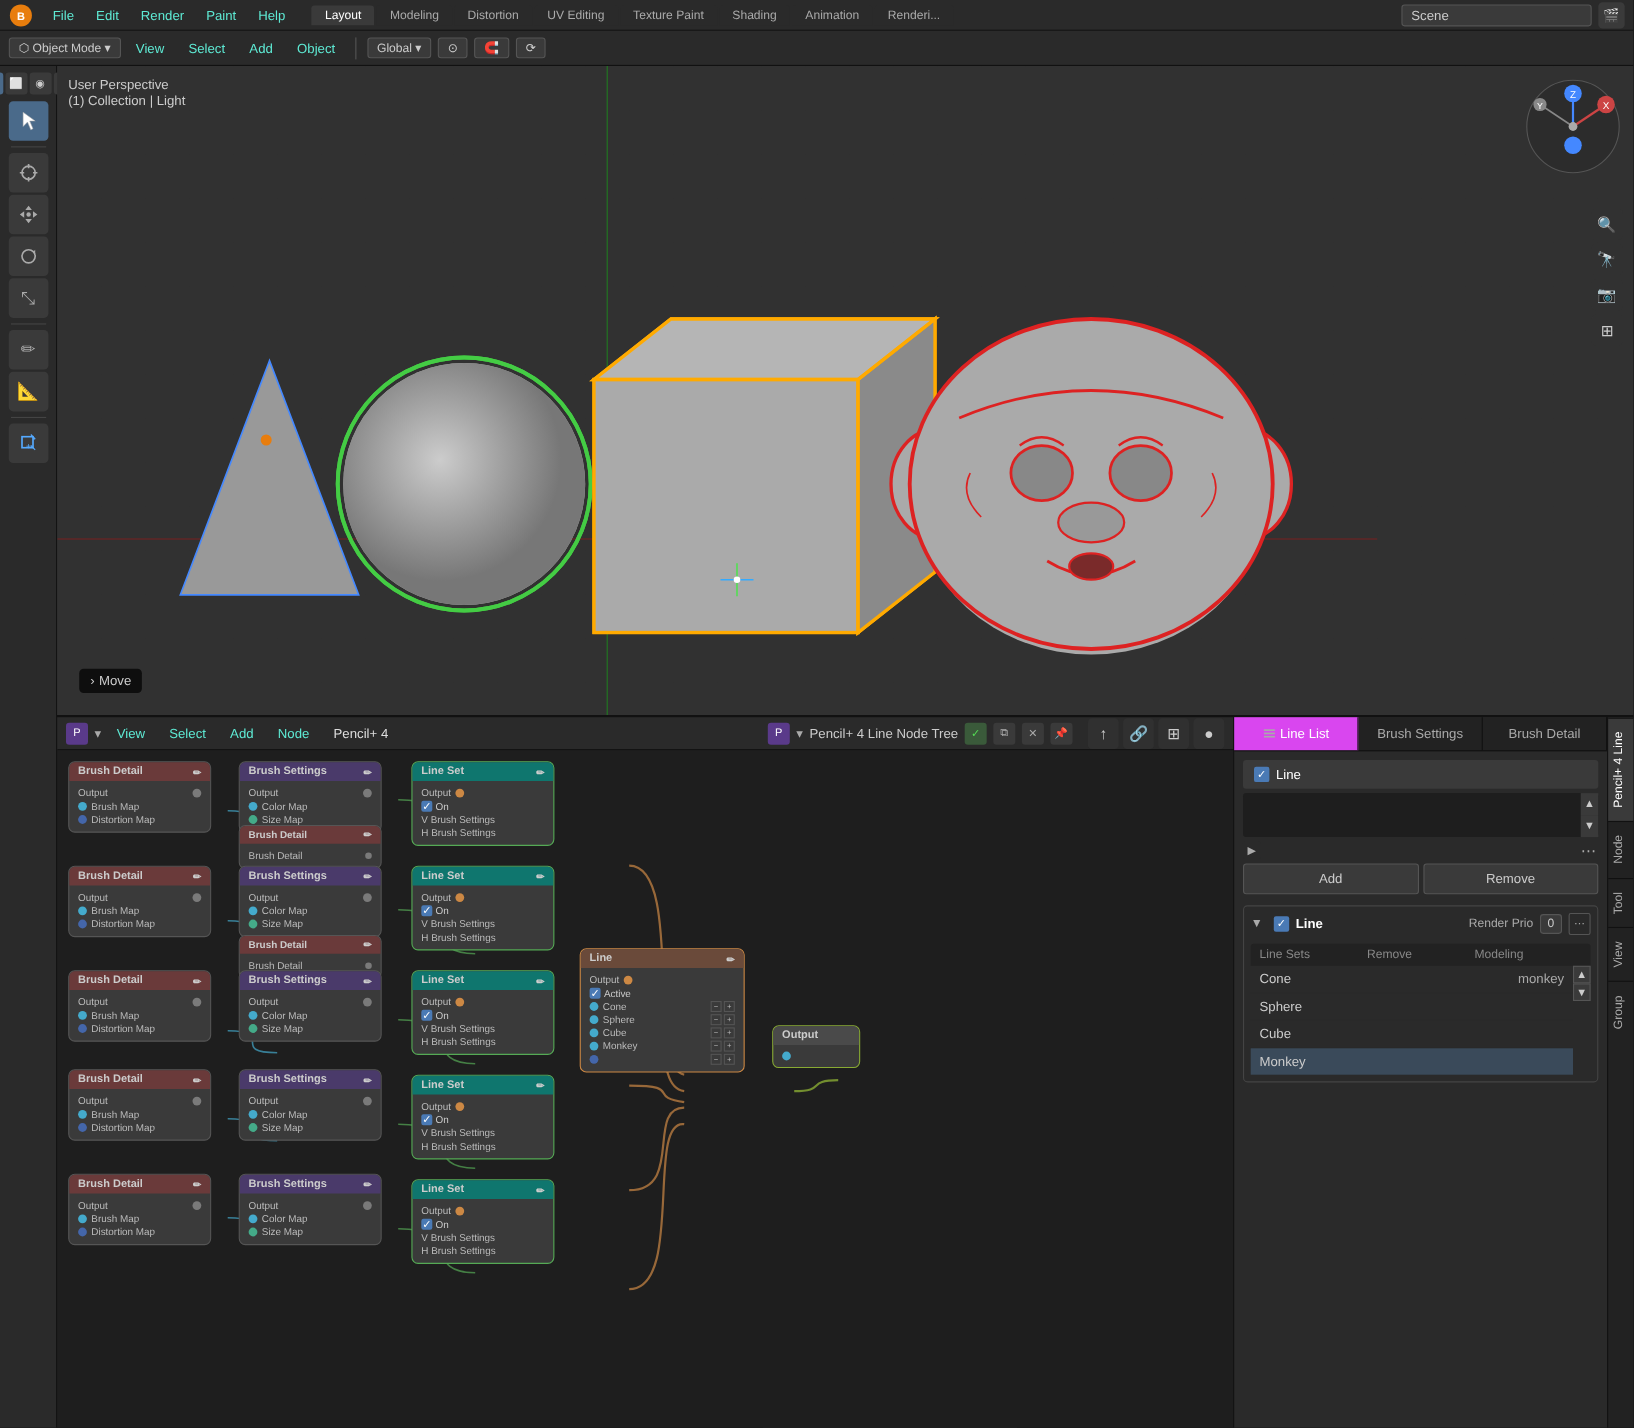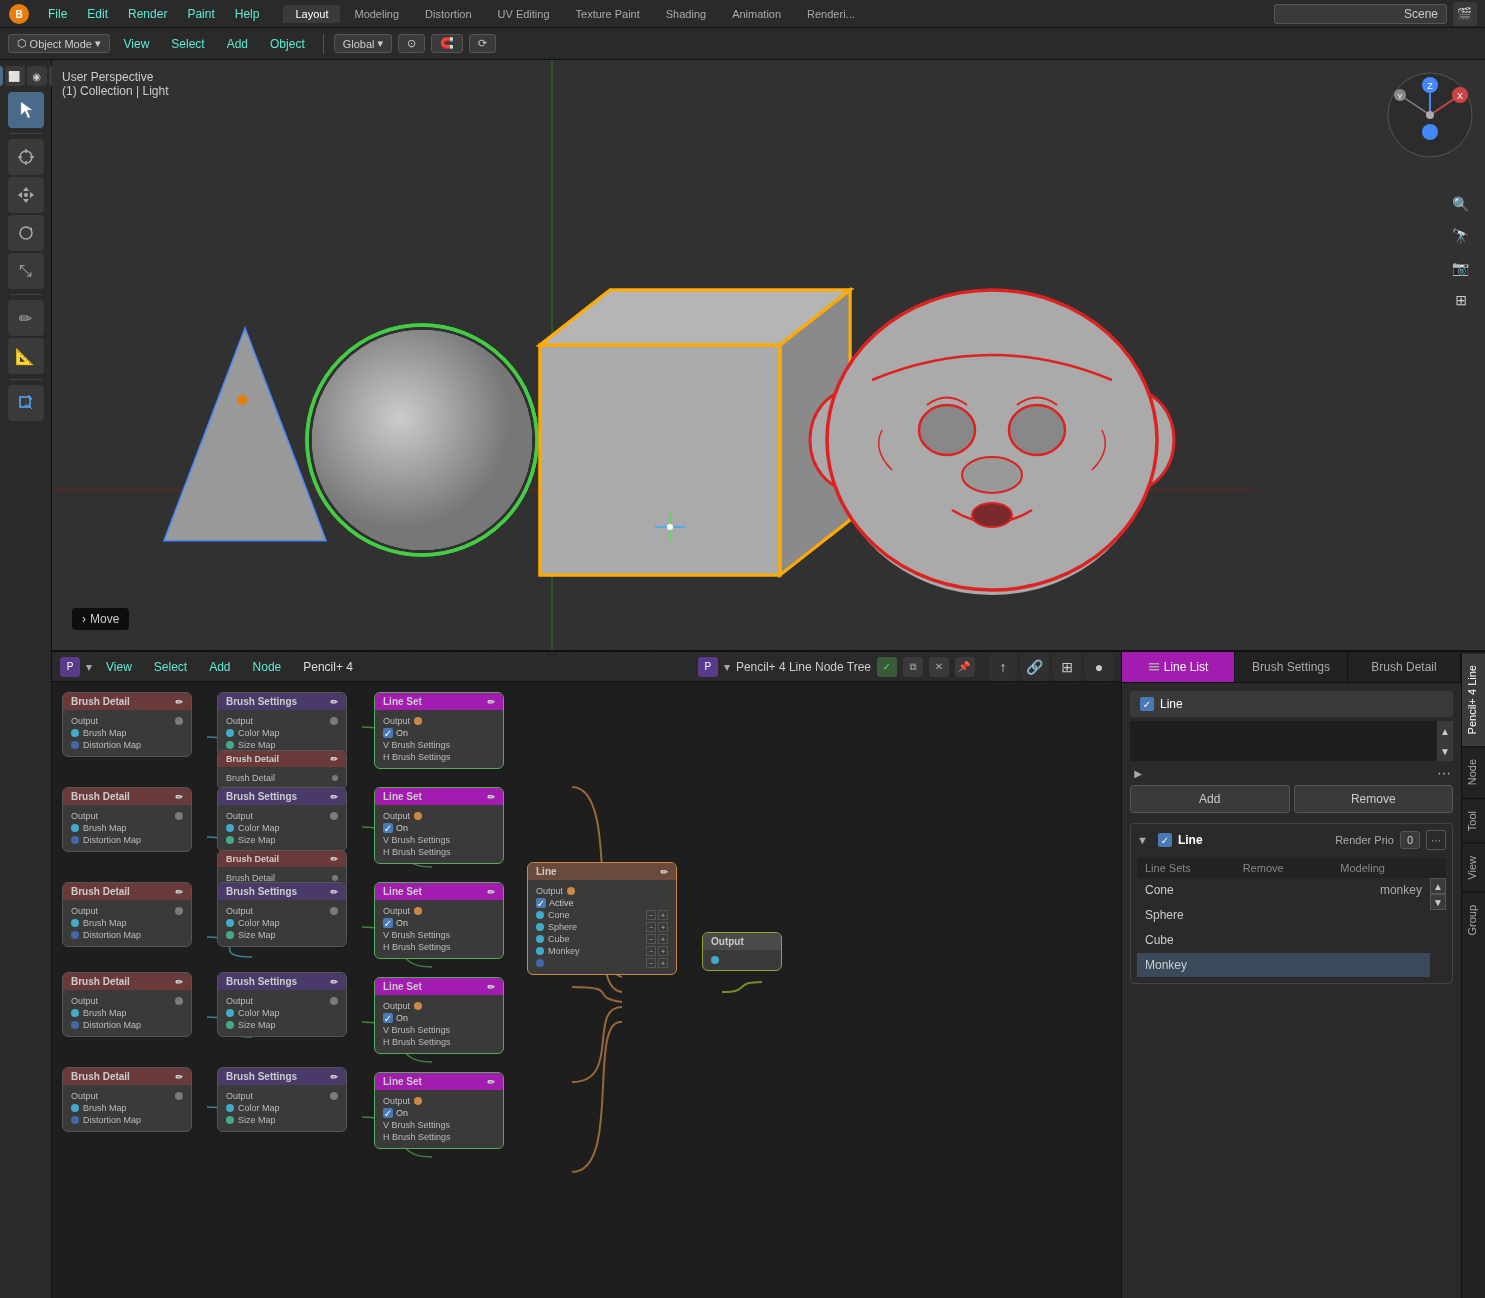--- a/index.html
+++ b/index.html
@@ -54,21 +54,20 @@
       color: #fff;
     }
     .scene-select {
       margin-left: auto;
       background: #3a3a3a;
       border: 1px solid #555;
       color: #ccc;
       padding: 2px 8px;
       font-size: 12px;
       border-radius: 3px;
-      text-align: right;
     }
 
     
     .toolbar-bar {
       height: 32px;
       background: #2a2a2a;
       display: flex;
       align-items: center;
       padding: 0 8px;
       gap: 6px;
@@ -229,21 +228,21 @@
     .right-panel-tab {
       flex: 1;
       padding: 8px 6px;
       text-align: center;
       cursor: pointer;
       font-size: 12px;
       color: #aaa;
       border-right: 1px solid #111;
     }
     .right-panel-tab.active {
-      background: #a21caf;
+      background: #d946ef;
       color: #fff;
     }
     .panel-content {
       flex: 1;
       padding: 8px;
       overflow-y: auto;
     }
     .line-entry {
       background: #3a3a3a;
       padding: 6px 10px;
@@ -392,21 +391,21 @@
       padding: 3px 8px;
       border-radius: 5px 5px 0 0;
       font-size: 10px;
       font-weight: bold;
       display: flex;
       align-items: center;
       justify-content: space-between;
     }
     .node-card-header.brush-detail { background: #6a3a3a; }
     .node-card-header.brush-settings { background: #4a3a6a; }
-    .node-card-header.line-set { background: #a21caf; }
+    .node-card-header.line-set { background: #0f766e; }
     .node-card-header.line { background: #6a4a3a; }
     .node-card-body {
       padding: 4px 8px;
     }
     .node-port-row {
       display: flex;
       align-items: center;
       gap: 4px;
       margin: 2px 0;
       color: #bbb;

